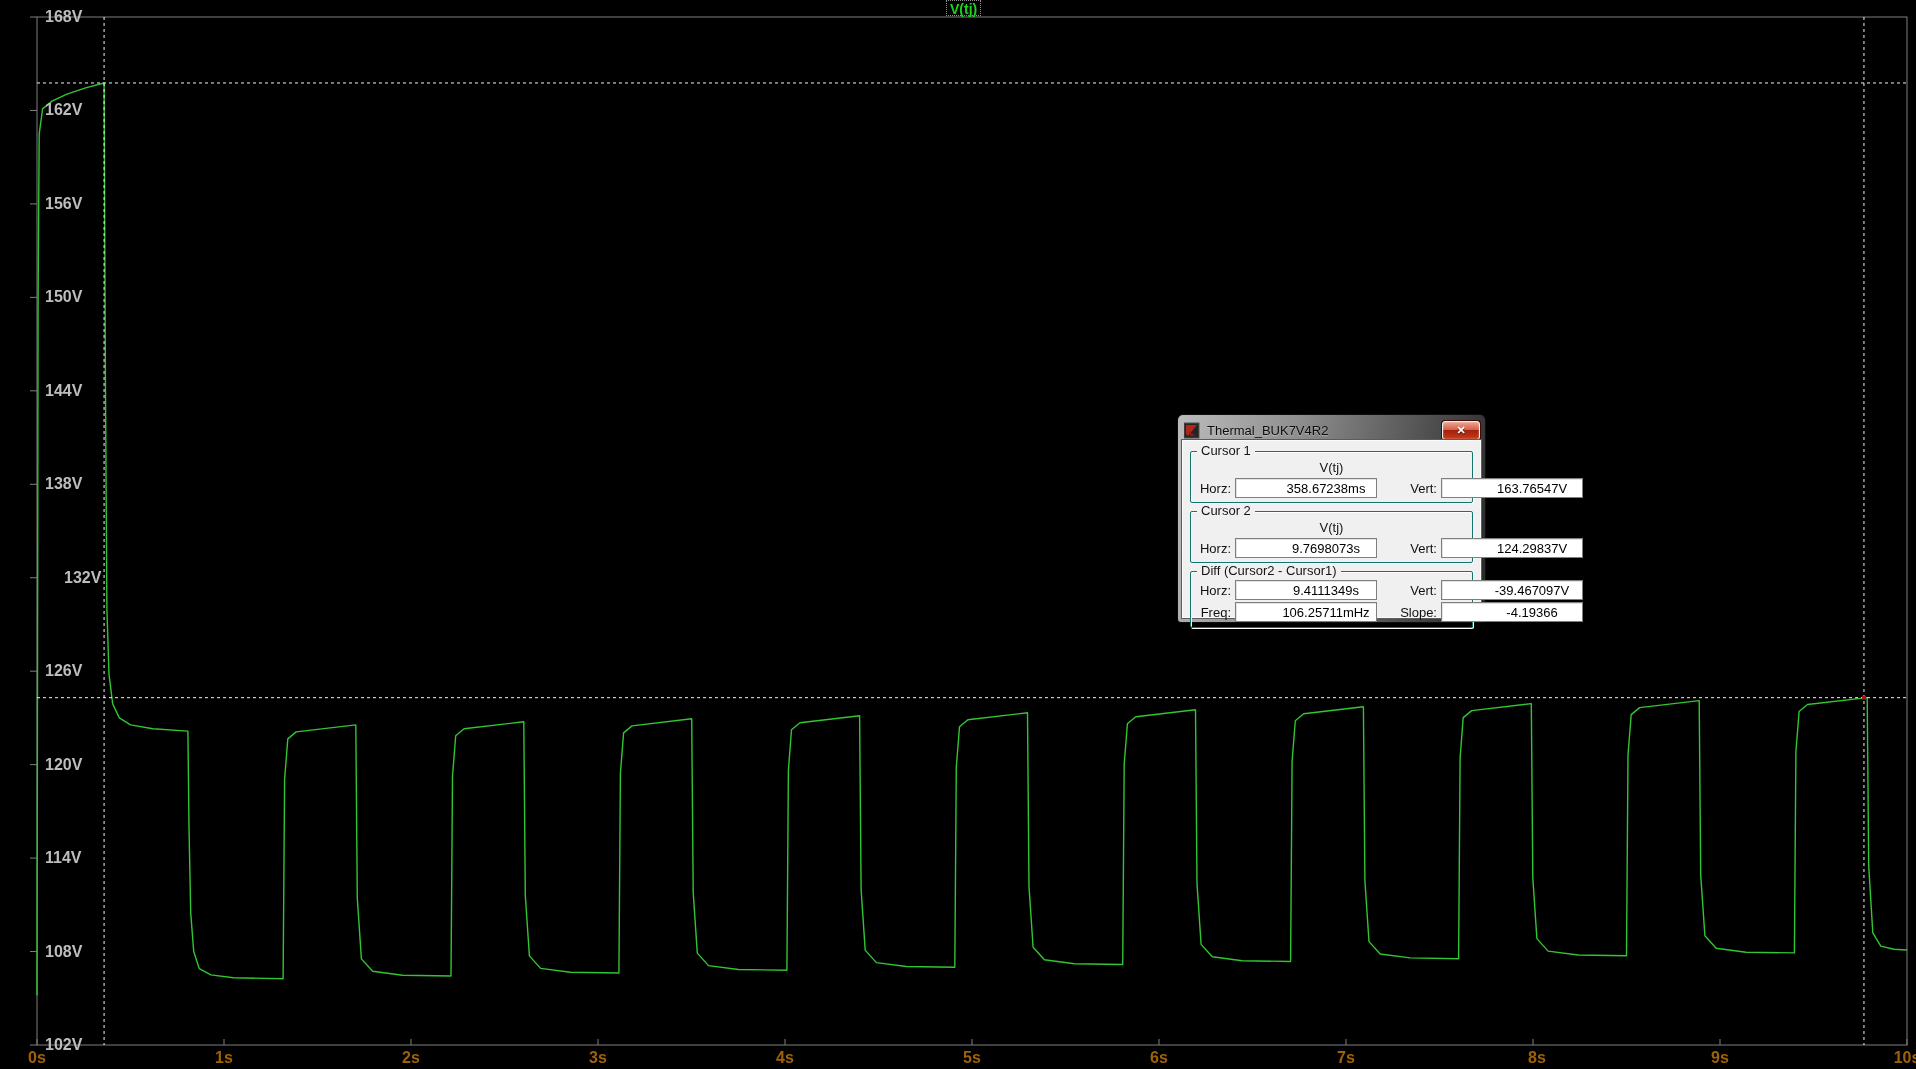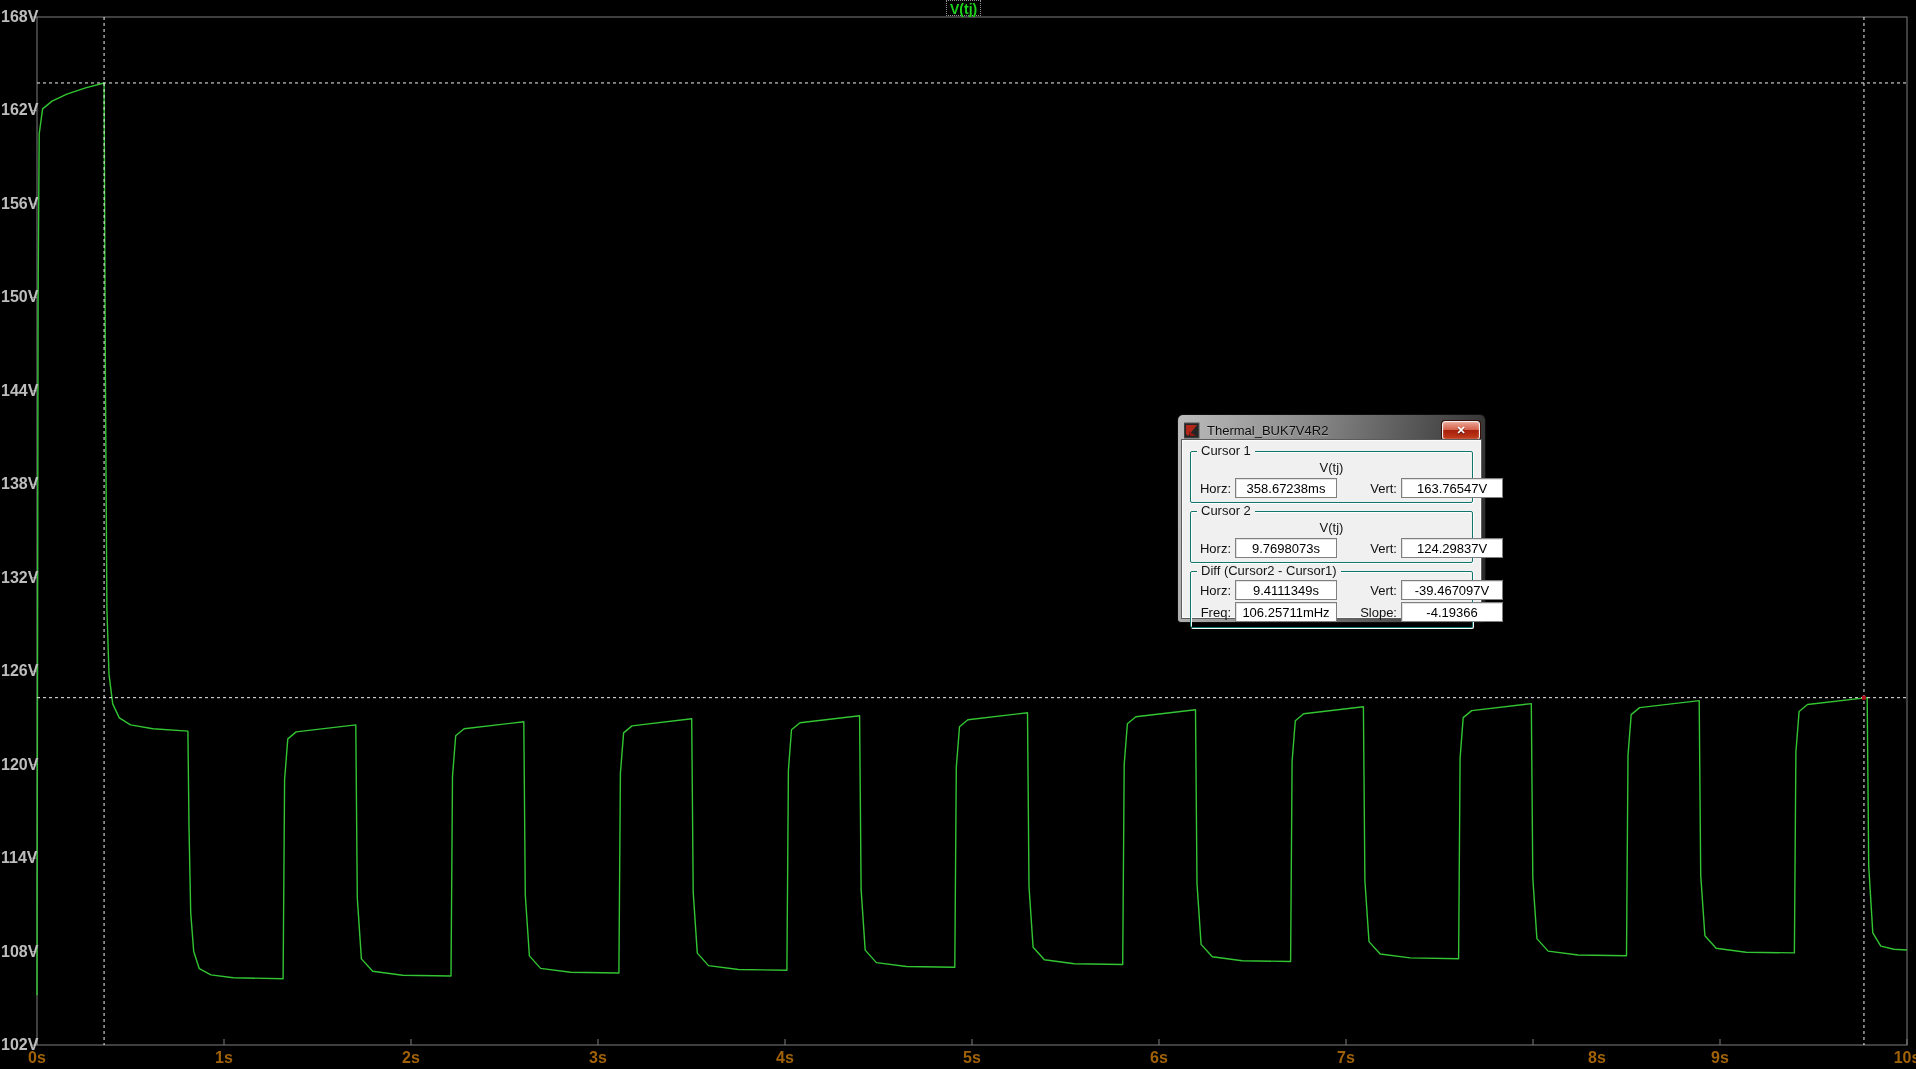--- a/index.html
+++ b/index.html
@@ -1,20 +1,20 @@
 <!DOCTYPE html>
 <html><head>
 <meta charset="utf-8">
 <style>
   html,body{margin:0;padding:0;background:#000;width:1916px;height:1069px;overflow:hidden;}
   body{font-family:"Liberation Sans",sans-serif;position:relative;}
   .stage{position:absolute;inset:0;}
   #plot-svg{position:absolute;left:0;top:0;}
   .ylab{position:absolute;left:1px;width:32px;text-align:right;
-        font:700 16px "Liberation Sans",sans-serif;color:#bdbdbd;height:16px;line-height:16px;}
+        font:700 16px "Liberation Sans",sans-serif;color:#bdbdbd;height:16px;line-height:16px;padding-left:44px;}
   .xlab{position:absolute;top:1049px;width:46px;text-align:center;
         font:700 16px "Liberation Sans",sans-serif;color:#a16207;height:17px;line-height:17px;}
   .trace-title{position:absolute;left:946px;top:0;padding:0 3px;height:14px;line-height:14px;
         font:700 14px "Liberation Sans",sans-serif;color:#1cd41c;border:1px dotted #8f8f8f;}
   
   .cursor-dialog{position:absolute;left:1178px;top:415px;width:307px;height:207px;
         border-radius:5px 5px 3px 3px;
         background:linear-gradient(100deg,#bcbcbc 0%,#8f8f8f 35%,#565656 70%,#262626 100%);
         box-shadow:0 0 0 1px #0e0e0e,6px 10px 22px rgba(0,0,0,.85);}
   .titlebar{height:30px;display:flex;align-items:center;padding:0 5px 0 6px;}
@@ -33,21 +33,21 @@
         padding:1px 3px 3px;box-shadow:inset 1px 1px 0 #fff,1px 1px 0 #fff;}
   .legend{position:absolute;top:-8px;left:6px;background:#f0f0f0;padding:0 4px;
         font-size:13px;color:#141414;line-height:14px;}
   .trace-name{text-align:center;font-size:13px;color:#141414;margin-top:7px;height:15px;line-height:15px;}
   .crow{display:flex;align-items:center;margin:3px 0 1px;}
   .crow.tight{margin:2px 0;}
   .clabel{flex:none;width:37px;text-align:right;font-size:13px;color:#111;margin-right:4px;}
   .clabel.second{width:44px;margin-left:16px;}
   .cfield{flex:none;width:100px;height:18px;background:#fff;border:1px solid #7f7f7f;
         box-shadow:inset 1px 1px 0 #e2e2e2;display:flex;align-items:center;justify-content:center;
-        font-size:13px;color:#000;white-space:nowrap;}
+        font-size:13px;color:#000;white-space:nowrap;padding-left:40px;}
   .spacer{height:5px;}
 </style>
 </head>
 <body>
 
 <div class="stage">
 
   <svg id="plot-svg" width="1916" height="1069">
       <rect x="37" y="17" width="1870" height="1028" fill="none" stroke="#7f7f7f" stroke-width="1"></rect>
       <line x1="30" y1="17" x2="37" y2="17" stroke="#7f7f7f" stroke-width="1"></line>
@@ -80,37 +80,37 @@
       <line x1="37" y1="697.6859945454544" x2="1907" y2="697.6859945454544" stroke="#f2f2f2" stroke-width="1" stroke-dasharray="3 3"></line>
       <rect x="1861.9539651" y="695.6859945454544" width="4" height="4" fill="#b40f1e"></rect>
     </svg>
   <div id="ylabels">
       <div class="ylab" style="top: 9px;">168V</div>
       <div class="ylab" style="top: 102.455px;">162V</div>
       <div class="ylab" style="top: 195.909px;">156V</div>
       <div class="ylab" style="top: 289.364px;">150V</div>
       <div class="ylab" style="top: 382.818px;">144V</div>
       <div class="ylab" style="top: 476.273px;">138V</div>
-      <div class="ylab" style="top: 569.727px;">132V</div>
+      <div class="ylab" style="top: 569.727px; margin-left: 19px;">132V</div>
       <div class="ylab" style="top: 663.182px;">126V</div>
       <div class="ylab" style="top: 756.636px;">120V</div>
       <div class="ylab" style="top: 850.091px;">114V</div>
       <div class="ylab" style="top: 943.545px;">108V</div>
       <div class="ylab" style="top: 1037px;">102V</div>
     </div>
   <div id="xlabels">
       <div class="xlab" style="left: 14px;">0s</div>
       <div class="xlab" style="left: 201px;">1s</div>
       <div class="xlab" style="left: 388px;">2s</div>
       <div class="xlab" style="left: 575px;">3s</div>
       <div class="xlab" style="left: 762px;">4s</div>
       <div class="xlab" style="left: 949px;">5s</div>
       <div class="xlab" style="left: 1136px;">6s</div>
       <div class="xlab" style="left: 1323px;">7s</div>
-      <div class="xlab" style="left: 1574px;">8s</div>
+      <div class="xlab" style="left: 1514px;">8s</div>
       <div class="xlab" style="left: 1697px;">9s</div>
       <div class="xlab" style="left: 1884px;">10s</div>
     </div>
 
   <div class="trace-title">V(tj)</div>
 
   <div class="cursor-dialog">
     <div class="titlebar">
       <span class="lt-icon">
         <svg width="17" height="17" viewBox="0 0 17 17">

